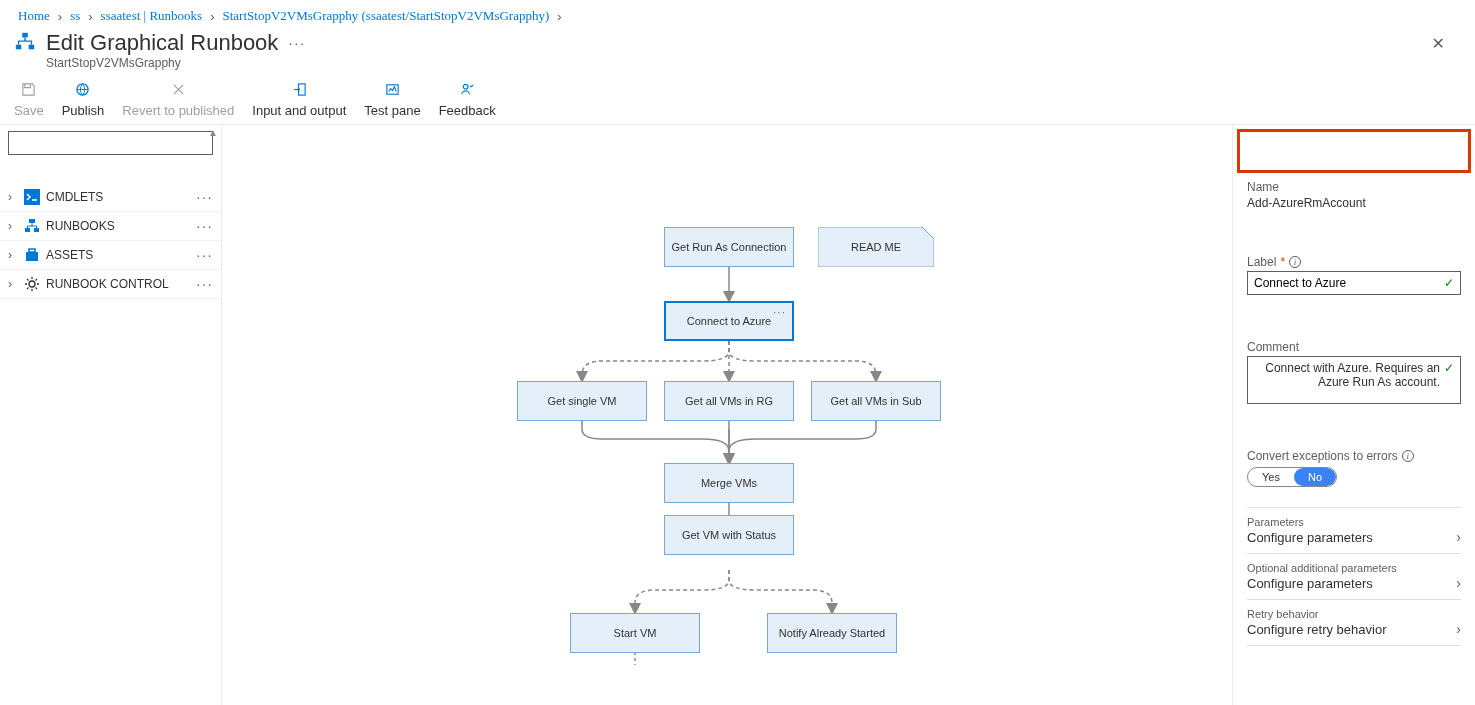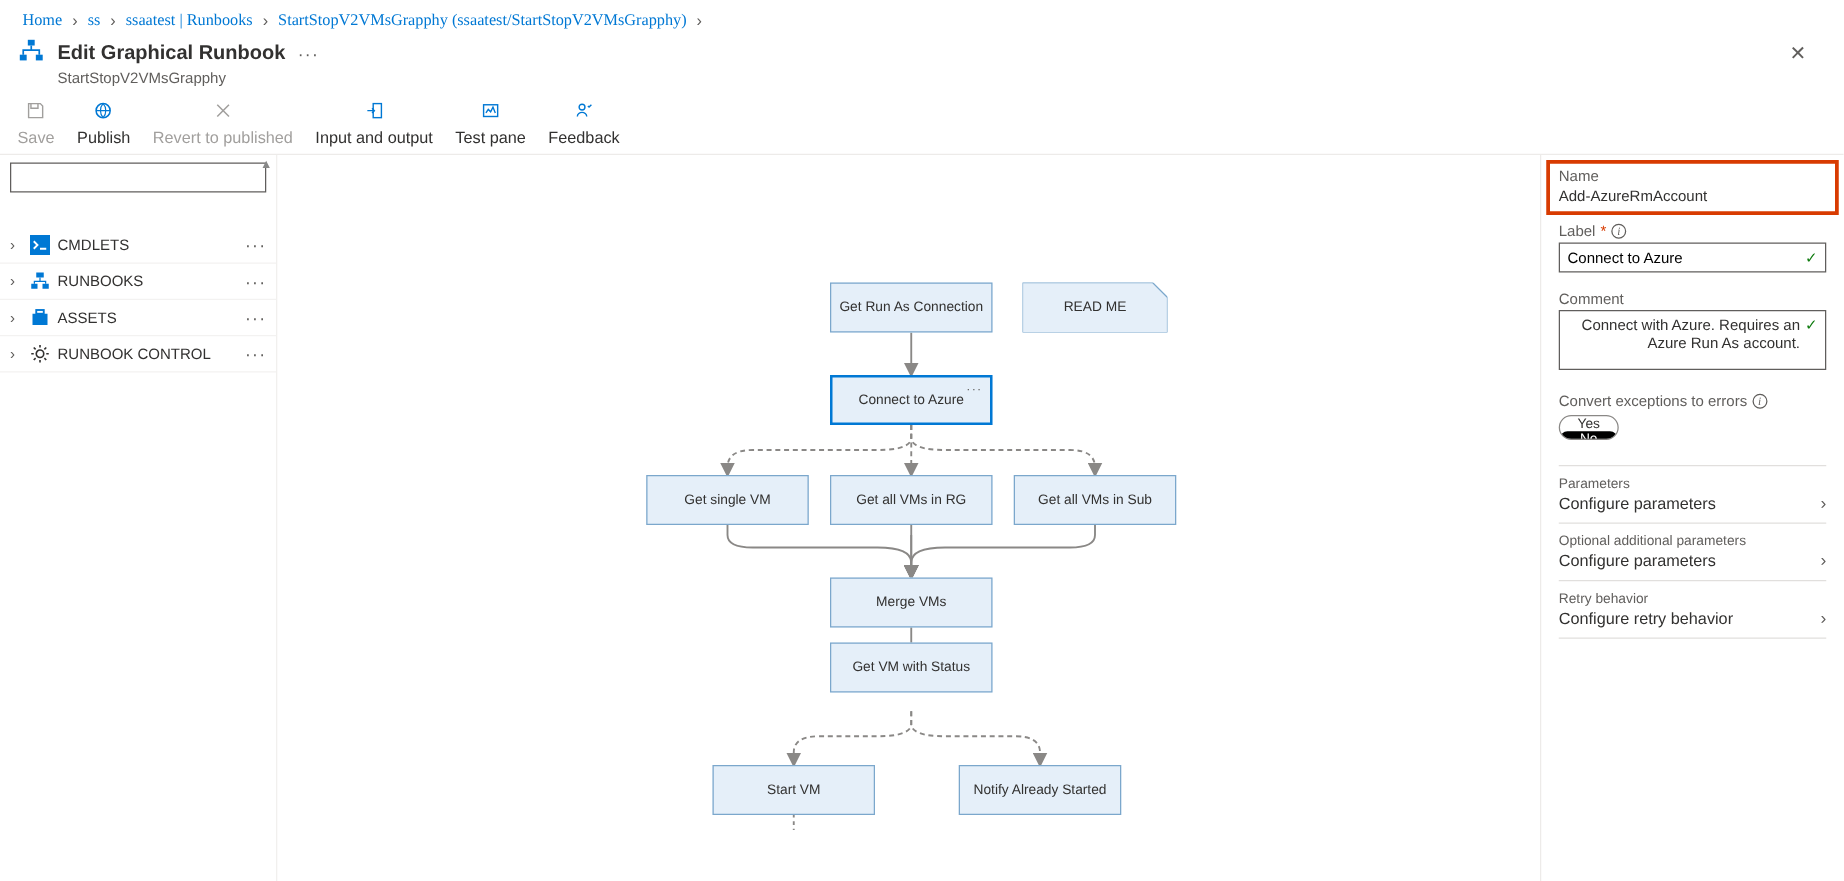--- a/index.html
+++ b/index.html
@@ -6,21 +6,21 @@
   body { font-family: "Segoe UI", Arial, sans-serif; font-size: 13px; color: #323130; background: #fff; width: 1475px; height: 705px; overflow: hidden; }
 
   
   .breadcrumb { display: flex; align-items: center; padding: 8px 14px 6px; font-size: 13px; }
   .breadcrumb a { color: #0078d4; text-decoration: none; margin: 0 4px; font-family: Liberation Serif, serif; }
   .breadcrumb .sep { color: #605e5c; margin: 0 4px; }
 
   
   .title-row { display: flex; align-items: center; padding: 0 14px 2px; }
   .title-icon svg { width: 22px; height: 22px; }
-  .title-text { font-size: 16px; font-weight: 700; margin-left: 10px; }
+  .title-text { font-size: 22px; font-weight: 400; margin-left: 10px; }
   .title-dots { margin-left: 10px; color: #605e5c; font-size: 14px; letter-spacing: 1px; }
   .close-x { margin-left: auto; margin-right: 16px; font-size: 16px; color: #605e5c; cursor: pointer; font-weight: 300; font-family: Arial; }
   .subtitle { padding: 0 14px 6px 46px; font-size: 12px; color: #605e5c; margin-top: -2px; }
 
   
   .toolbar { display: flex; align-items: center; padding: 6px 14px; border-bottom: 1px solid #edebe9; gap: 18px; }
   .tbtn { display: inline-flex; align-items: center; gap: 6px; font-size: 13px; color: #323130; cursor: pointer; flex-direction: column; }
   .tbtn.disabled { color: #a19f9d; cursor: default; }
   .tbtn svg { width: 15px; height: 15px; }
 
@@ -43,34 +43,34 @@
   .node.selected { border: 2px solid #0078d4; }
   .node .node-dots { position: absolute; top: 4px; right: 6px; font-size: 10px; letter-spacing: 1px; color: #605e5c; }
   .readme-node { position: absolute; width: 116px; height: 40px; font-size: 11px; display: flex; align-items: center; justify-content: center; cursor: pointer; text-align: center; }
   .readme-shape { position: absolute; inset: 0; }
   .readme-label { position: relative; z-index: 1; }
   .svg-layer { position: absolute; inset: 0; pointer-events: none; }
 
   
   .right-pane { width: 243px; border-left: 1px solid #edebe9; padding: 10px 14px; font-size: 12px; position: relative; overflow-y: auto; }
   .redbox { position: absolute; left: 4px; top: 4px; width: 234px; height: 44px; border: 3px solid #d83b01; pointer-events: none; z-index: 2; }
-  .fld-label { color: #605e5c; margin-bottom: 2px; display: flex; align-items: center; gap: 4px; }
+  .fld-label { color: #605e5c; margin-bottom: 2px; display: flex; align-items: center; gap: 4px; margin-top: 45px; }
   .fld-value { margin-bottom: 14px; }
   .req { color: #d83b01; }
   .info-ic { width: 12px; height: 12px; border: 1px solid #605e5c; border-radius: 50%; font-size: 9px; display: inline-flex; align-items: center; justify-content: center; font-family: Georgia, serif; font-style: italic; }
   .input-wrap { border: 1px solid #605e5c; height: 24px; display: flex; align-items: center; padding: 0 6px; margin-bottom: 14px; }
   .input-wrap input { border: 0; outline: 0; flex: 1; font-size: 12px; font-family: inherit; }
   .input-wrap .check { color: #107c10; font-size: 12px; }
   .textarea-wrap { border: 1px solid #605e5c; padding: 4px 20px 4px 6px; min-height: 48px; position: relative; margin-bottom: 18px; }
   .textarea-wrap .txt { font-size: 12px; text-align: right; }
   .textarea-wrap .check { position: absolute; top: 4px; right: 6px; color: #107c10; font-size: 12px; }
 
-  .toggle { display: inline-flex; border: 1px solid #8a8886; border-radius: 999px; overflow: hidden; height: 20px; margin-top: 2px; margin-bottom: 20px; flex-direction: column; }
+  .toggle { display: inline-flex; border: 1px solid #8a8886; border-radius: 999px; overflow: hidden; height: 20px; margin-top: 2px; margin-bottom: 20px; }
   .toggle span { display: inline-flex; align-items: center; justify-content: center; padding: 0 14px; font-size: 11px; }
-  .toggle .on { background: #000000; color: #fff; border-radius: 999px; }
+  .toggle .on { background: #3b82f6; color: #fff; border-radius: 999px; }
   .toggle .off { color: #323130; }
 
   .section-row { border-top: 1px solid #e1dfdd; padding: 8px 0; display: flex; align-items: flex-end; cursor: pointer; }
   .section-row:last-of-type { border-bottom: 1px solid #e1dfdd; }
   .section-row .col { flex: 1; }
   .section-row .hdr { font-size: 11px; color: #605e5c; }
   .section-row .sub { font-size: 13px; color: #323130; margin-top: 2px; }
   .section-row .arrow { color: #605e5c; font-size: 14px; }
 </style>
 </head>

